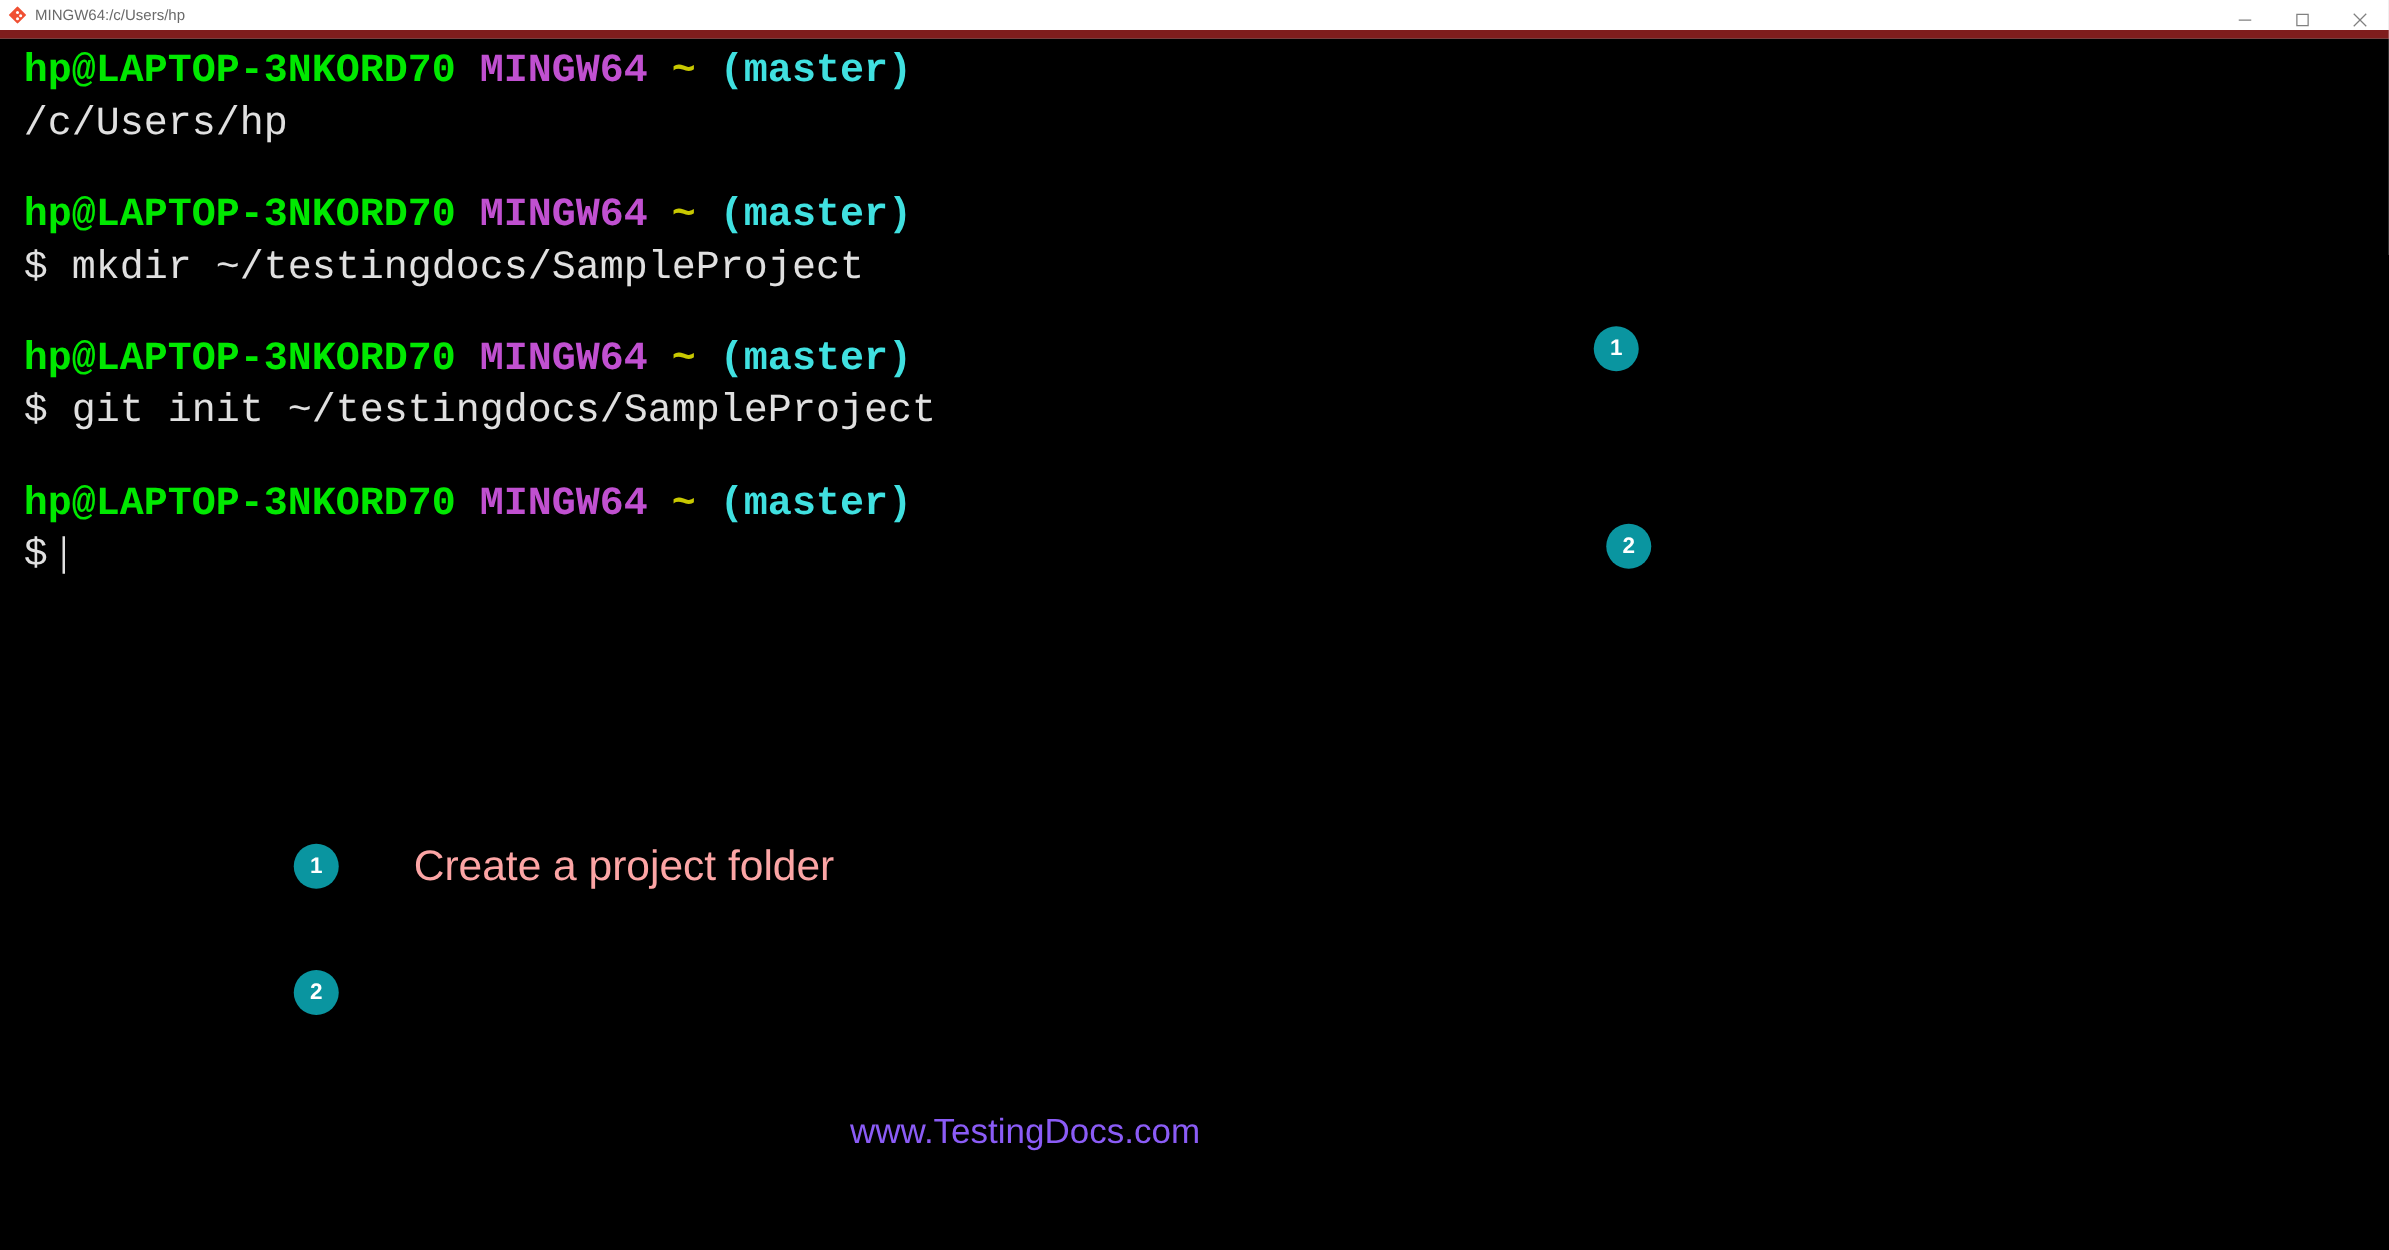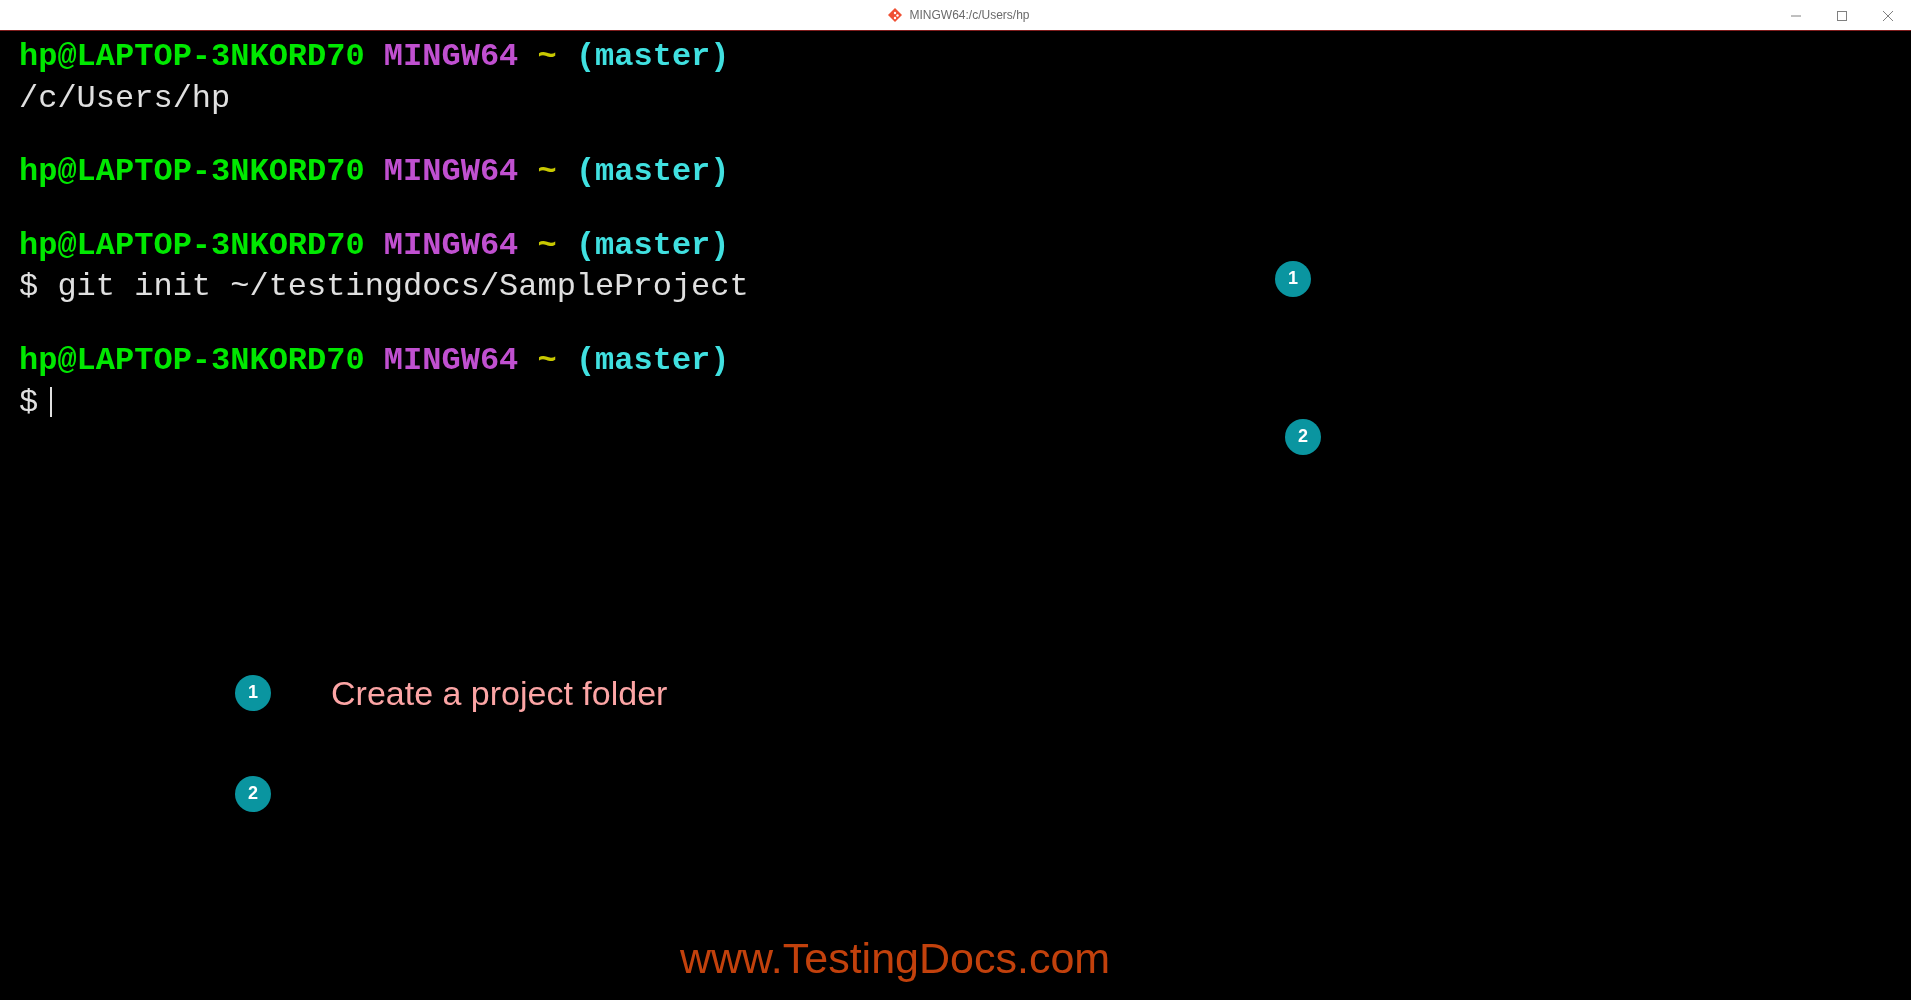--- a/index.html
+++ b/index.html
@@ -6,26 +6,25 @@
   body {
     width: 1911px;
     height: 1000px;
     background: #ffffff;
     font-family: "Segoe UI", Arial, sans-serif;
     overflow: hidden;
   }
   .titlebar {
     height: 31px;
     background: #ffffff;
-    border-bottom: 1px solid #7f1d1d;
+    border-bottom: 7px solid #7f1d1d;
     display: flex;
     align-items: center;
     padding-left: 6px;
     position: relative;
-    justify-content: center;
   }
   .titlebar-icon {
     width: 16px; height: 16px;
     margin-right: 6px;
     display: flex; align-items: center; justify-content: center;
   }
   .titlebar-title {
     font-size: 12px;
     color: #6a6a6a;
   }
@@ -95,26 +94,26 @@
     display: flex; align-items: center; justify-content: center;
     flex-shrink: 0;
   }
   .annotation-text {
     color: #fca5a5;
     font-size: 34px;
     font-weight: 400;
   }
   .website {
     position: absolute;
-    color: #c2410c;
+    color: #8b5cf6;
     font-family: "Segoe UI", Arial, sans-serif;
-    font-size: 43px;
+    font-size: 28px;
     font-weight: 400;
     left: 680px;
-    top: 900px;
+    top: 856px;
   }
 </style>
 </head>
 <body>
 
 <div class="titlebar">
   <span class="titlebar-icon">
     <svg width="14" height="14" viewBox="0 0 14 14">
       <path d="M7 0 L14 7 L7 14 L0 7 Z" fill="#f05033"></path>
       <circle cx="7" cy="5" r="1.2" fill="#fff"></circle>
@@ -143,20 +142,21 @@
   </div>
 </div>
 
 <div class="terminal">
 
   <div class="term-line"><span class="host">hp@LAPTOP-3NKORD70</span> <span class="sys">MINGW64</span> <span class="tilde">~</span> <span class="branch">(master)</span></div>
   <div class="term-line output">/c/Users/hp</div>
   <div class="spacer"></div>
 
   <div class="term-line"><span class="host">hp@LAPTOP-3NKORD70</span> <span class="sys">MINGW64</span> <span class="tilde">~</span> <span class="branch">(master)</span></div>
+  <div class="term-line"><span class="output">$</span> <span class="output">mkdir ~/testingdocs/SampleProject</span></div>
   <div class="spacer"></div>
 
   <div class="term-line"><span class="host">hp@LAPTOP-3NKORD70</span> <span class="sys">MINGW64</span> <span class="tilde">~</span> <span class="branch">(master)</span></div>
   <div class="term-line"><span class="output">$</span> <span class="output">git init ~/testingdocs/SampleProject</span></div>
   <div class="spacer"></div>
 
   <div class="term-line"><span class="host">hp@LAPTOP-3NKORD70</span> <span class="sys">MINGW64</span> <span class="tilde">~</span> <span class="branch">(master)</span></div>
   <div class="term-line"><span class="output">$</span><span class="cursor"></span></div>
 
   <div class="badge" style="left:1275px; top:230px;">1</div>

